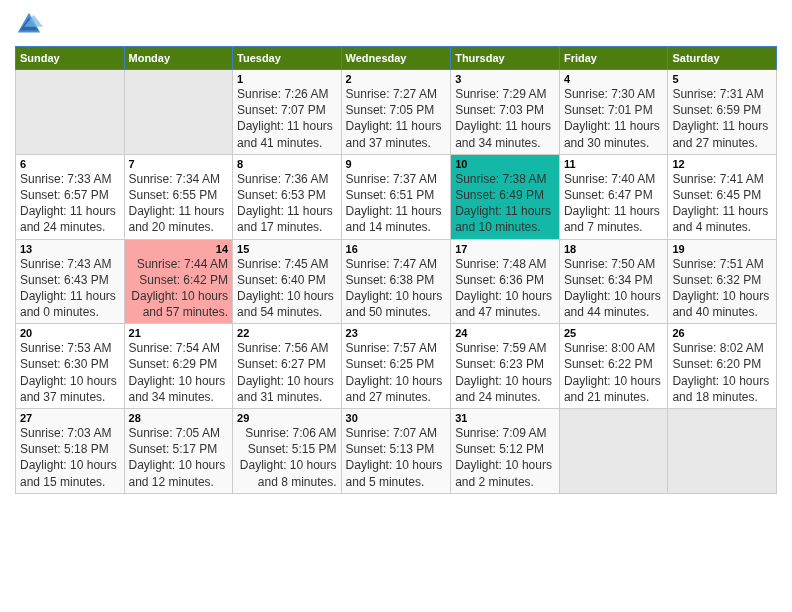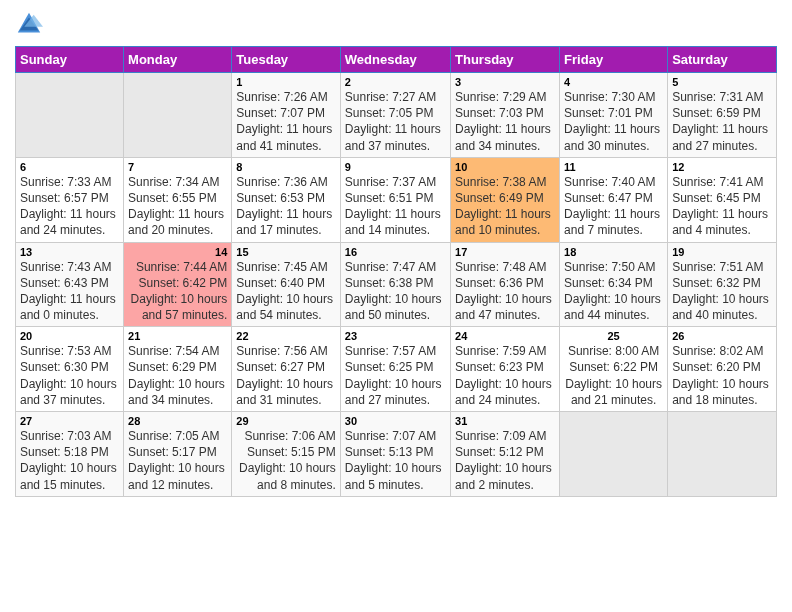--- a/index.html
+++ b/index.html
@@ -51,25 +51,25 @@
     .location-title {
       font-size: 14px;
       color: #555;
     }
     .calendar {
       width: 100%;
       border-collapse: collapse;
       font-size: 10px;
     }
     .calendar th {
-      background: #a21caf;
+      background: #4d7c0f;
       color: #fff;
       padding: 5px 4px;
       text-align: left;
-      font-size: 13px;
+      font-size: 11px;
       font-weight: bold;
       border: 1px solid #3a80c9;
     }
     .calendar td {
       border: 1px solid #ccc;
       vertical-align: top;
       padding: 3px 4px;
       width: 113px;
       min-height: 70px;
       background: #fff;
@@ -180,21 +180,21 @@
             <div class="day-info" style="white-space: pre-line;">Sunrise: 7:36 AM
 Sunset: 6:53 PM
 Daylight: 11 hours and 17 minutes.</div>
           </td>
           <td style="background: rgb(255, 255, 255);">
             <span class="day-number">9</span>
             <div class="day-info" style="white-space: pre-line;">Sunrise: 7:37 AM
 Sunset: 6:51 PM
 Daylight: 11 hours and 14 minutes.</div>
           </td>
-          <td style="background: #fdba74;">
+          <td style="background: #14b8a6;">
             <span class="day-number">10</span>
             <div class="day-info" style="white-space: pre-line;">Sunrise: 7:38 AM
 Sunset: 6:49 PM
 Daylight: 11 hours and 10 minutes.</div>
           </td>
           <td style="background: rgb(255, 255, 255);">
             <span class="day-number">11</span>
             <div class="day-info" style="white-space: pre-line;">Sunrise: 7:40 AM
 Sunset: 6:47 PM
 Daylight: 11 hours and 7 minutes.</div>
@@ -274,21 +274,21 @@
             <div class="day-info" style="white-space: pre-line;">Sunrise: 7:57 AM
 Sunset: 6:25 PM
 Daylight: 10 hours and 27 minutes.</div>
           </td>
           <td style="background: rgb(255, 255, 255);">
             <span class="day-number">24</span>
             <div class="day-info" style="white-space: pre-line;">Sunrise: 7:59 AM
 Sunset: 6:23 PM
 Daylight: 10 hours and 24 minutes.</div>
           </td>
-          <td style="background: rgb(255, 255, 255); text-align: center;">
+          <td style="background: rgb(255, 255, 255);">
             <span class="day-number">25</span>
             <div class="day-info" style="white-space: pre-line;">Sunrise: 8:00 AM
 Sunset: 6:22 PM
 Daylight: 10 hours and 21 minutes.</div>
           </td>
           <td style="background: rgb(255, 255, 255);">
             <span class="day-number">26</span>
             <div class="day-info" style="white-space: pre-line;">Sunrise: 8:02 AM
 Sunset: 6:20 PM
 Daylight: 10 hours and 18 minutes.</div>

